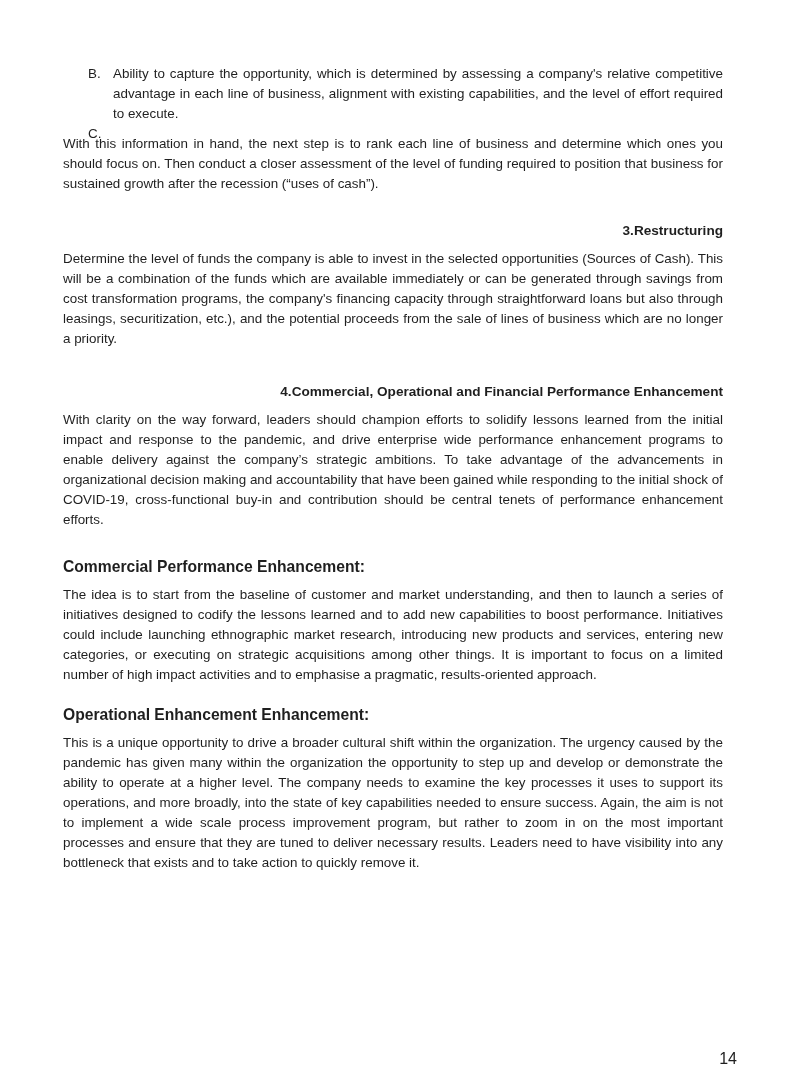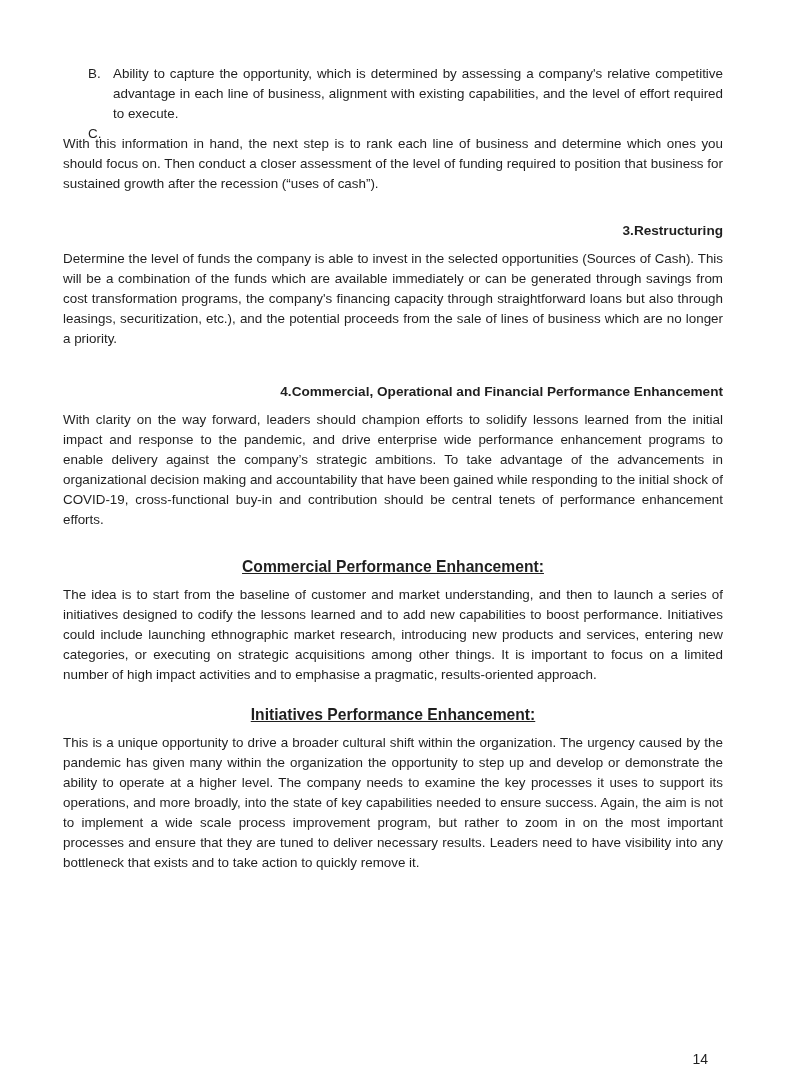--- a/index.html
+++ b/index.html
@@ -49,31 +49,30 @@
   }
   .section-heading.tight {
     margin-top: 33px;
   }
   .section-number {
     display: inline-block;
     width: 43px;
   }
   .sub-heading {
     margin: 27px 0 0 0;
-    text-align: center;
-    text-decoration: underline;
+    text-align: left;
   }
   .sub-heading.op {
     margin-top: 20px;
   }
   .page-number {
     position: absolute;
-    right: 85px;
+    right: 56px;
     top: 1049px;
-    font-size: 14px;
+    font-size: 16px;
     line-height: 20px;
   }
 </style>
 </head>
 <body>
 
 <div class="page">
   <div class="content">
 
     <div class="alpha-list">
@@ -94,20 +93,20 @@
 
 
     <h2 class="section-heading tight"><span class="section-number">4.</span><span>Commercial, Operational and Financial Performance Enhancement</span></h2>
 
     <p class="body-para" style="margin-top:8px;">With clarity on the way forward, leaders should champion efforts to solidify lessons learned from the initial impact and response to the pandemic, and drive enterprise wide performance enhancement programs to enable delivery against the company’s strategic ambitions. To take advantage of the advancements in organizational decision making and accountability that have been gained while responding to the initial shock of COVID-19, cross-functional buy-in and contribution should be central tenets of performance enhancement efforts.</p>
 
     <h3 class="sub-heading">Commercial Performance Enhancement:</h3>
 
     <p class="body-para" style="margin-top:8px;">The idea is to start from the baseline of customer and market understanding, and then to launch a series of initiatives designed to codify the lessons learned and to add new capabilities to boost performance. Initiatives could include launching ethnographic market research, introducing new products and services, entering new categories, or executing on strategic acquisitions among other things. It is important to focus on a limited number of high impact activities and to emphasise a pragmatic, results-oriented approach.</p>
 
-    <h3 class="sub-heading op">Initiatives Performance Enhancement:</h3>
+    <h3 class="sub-heading op">Operational Enhancement Enhancement:</h3>
 
     <p class="body-para" style="margin-top:8px;">This is a unique opportunity to drive a broader cultural shift within the organization. The urgency caused by the pandemic has given many within the organization the opportunity to step up and develop or demonstrate the ability to operate at a higher level. The company needs to examine the key processes it uses to support its operations, and more broadly, into the state of key capabilities needed to ensure success. Again, the aim is not to implement a wide scale process improvement program, but rather to zoom in on the most important processes and ensure that they are tuned to deliver necessary results.  Leaders need to have visibility into any bottleneck that exists and to take action to quickly remove it.</p>
 
   </div>
 
   <div class="page-number">14</div>
 </div>
 
 </body></html>

